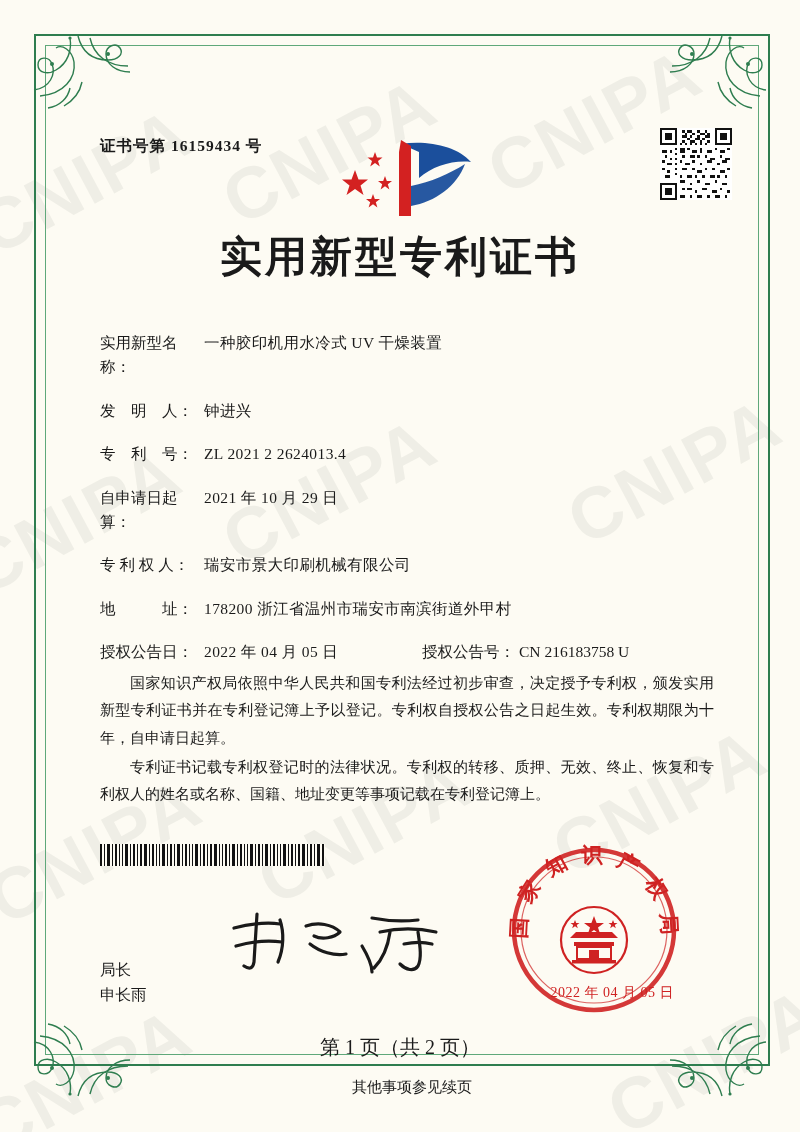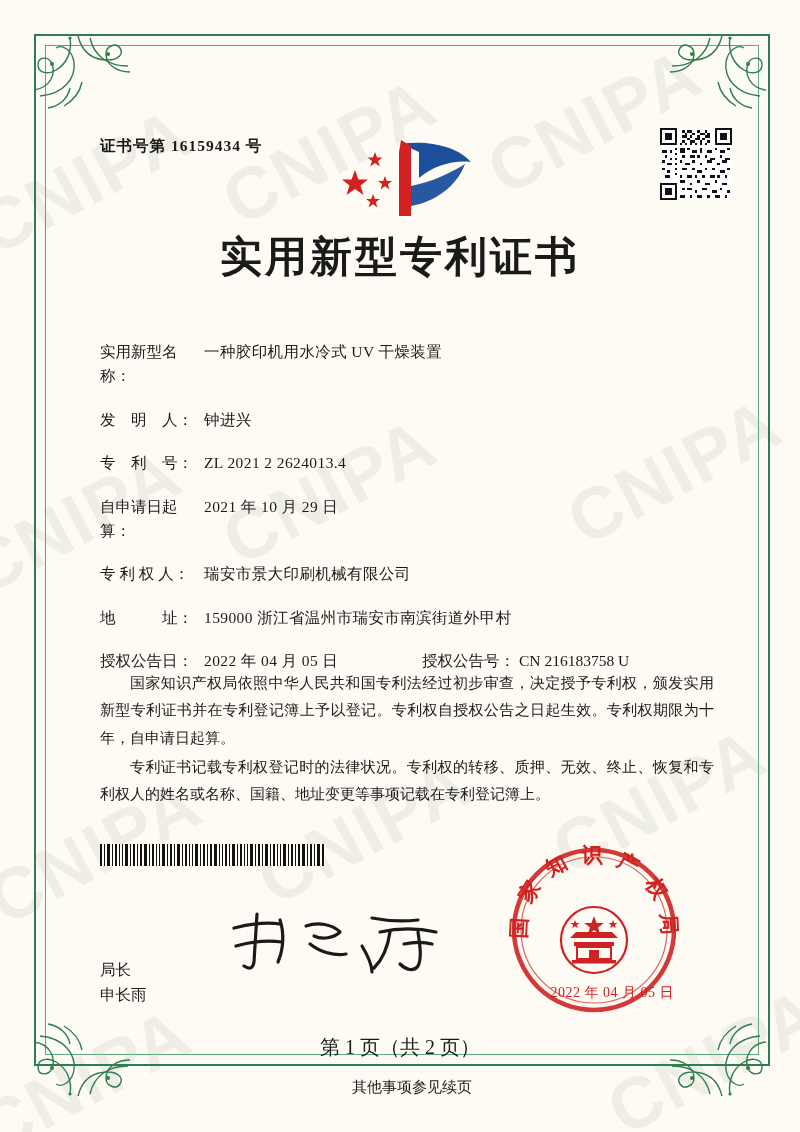--- a/index.html
+++ b/index.html
@@ -108,21 +108,21 @@
     font-size: 42px;
     font-weight: bold;
     letter-spacing: 3px;
     font-family: "Liberation Serif", "DejaVu Serif", serif;
   }
 
   .fields {
     position: absolute;
     left: 66px;
     right: 52px;
-    top: 306px;
+    top: 297px;
     font-size: 15.5px;
     line-height: 1.55;
   }
   .field-row {
     display: flex;
     align-items: baseline;
     margin-bottom: 19.5px;
   }
   .field-label {
     width: 104px;
@@ -457,21 +457,21 @@
     <div class="field-row">
       <div class="field-label">自申请日起算：</div>
       <div class="field-value">2021 年 10 月 29 日</div>
     </div>
     <div class="field-row">
       <div class="field-label">专 利 权 人：</div>
       <div class="field-value">瑞安市景大印刷机械有限公司</div>
     </div>
     <div class="field-row">
       <div class="field-label">地　　　址：</div>
-      <div class="field-value">159000 浙江省温州市瑞安市南滨街道外甲村</div>
+      <div class="field-value">178200 浙江省温州市瑞安市南滨街道外甲村</div>
     </div>
     <div class="field-row dual">
       <div class="field-label">授权公告日：</div>
       <div class="field-value">2022 年 04 月 05 日</div>
       <div class="field-label2">授权公告号：</div>
       <div class="field-value2">CN 216183758 U</div>
     </div>
   </div>
 
   <div class="paragraphs">

